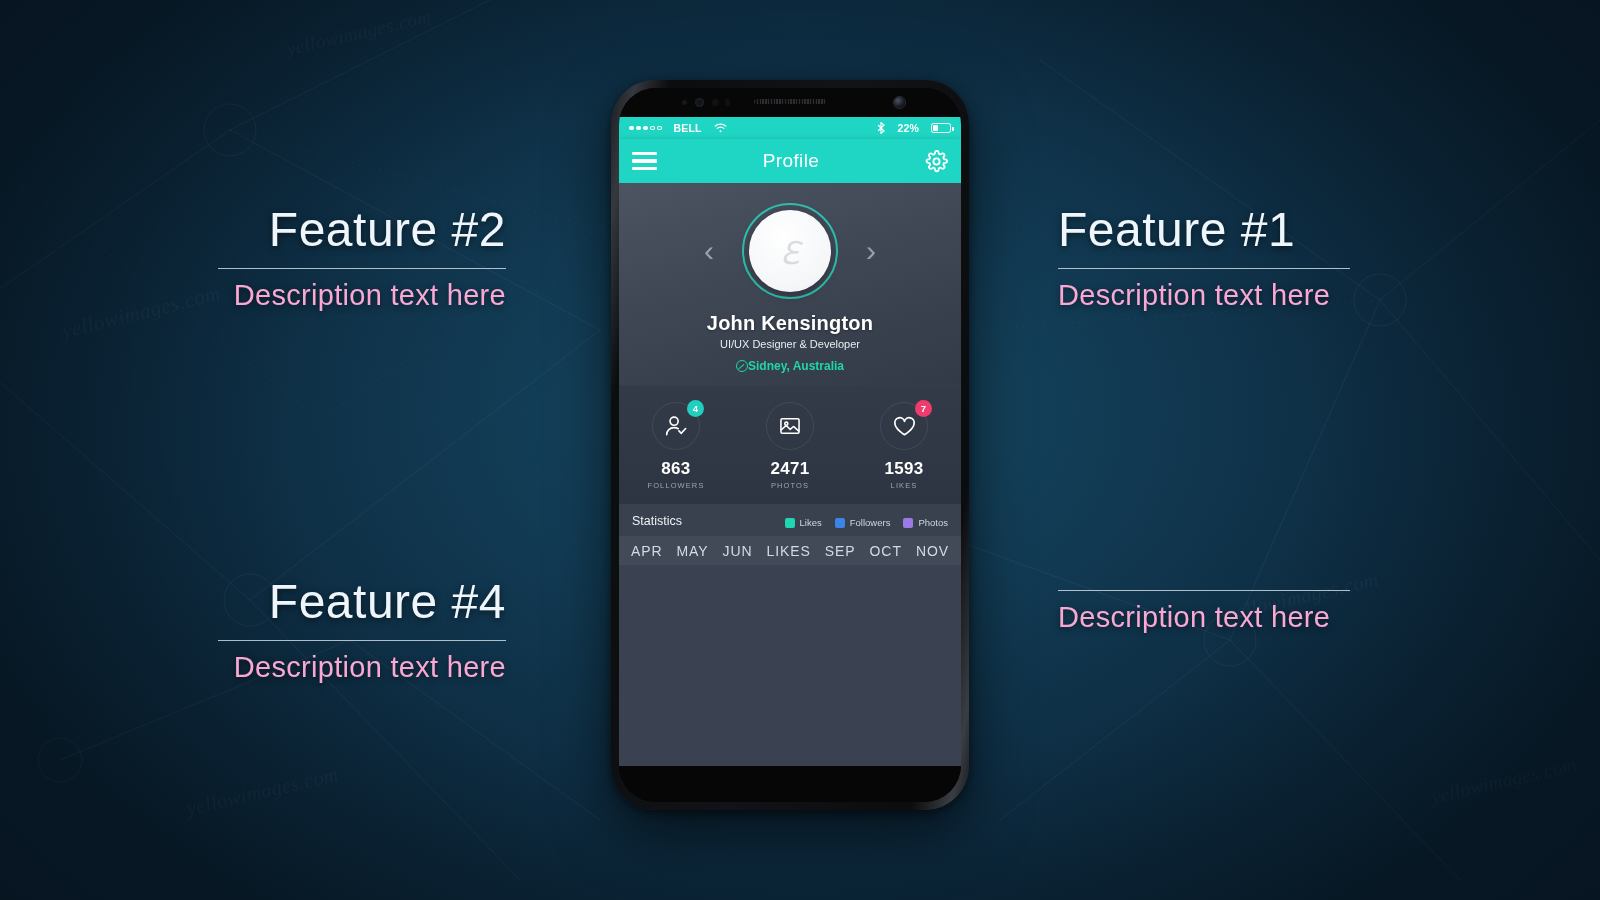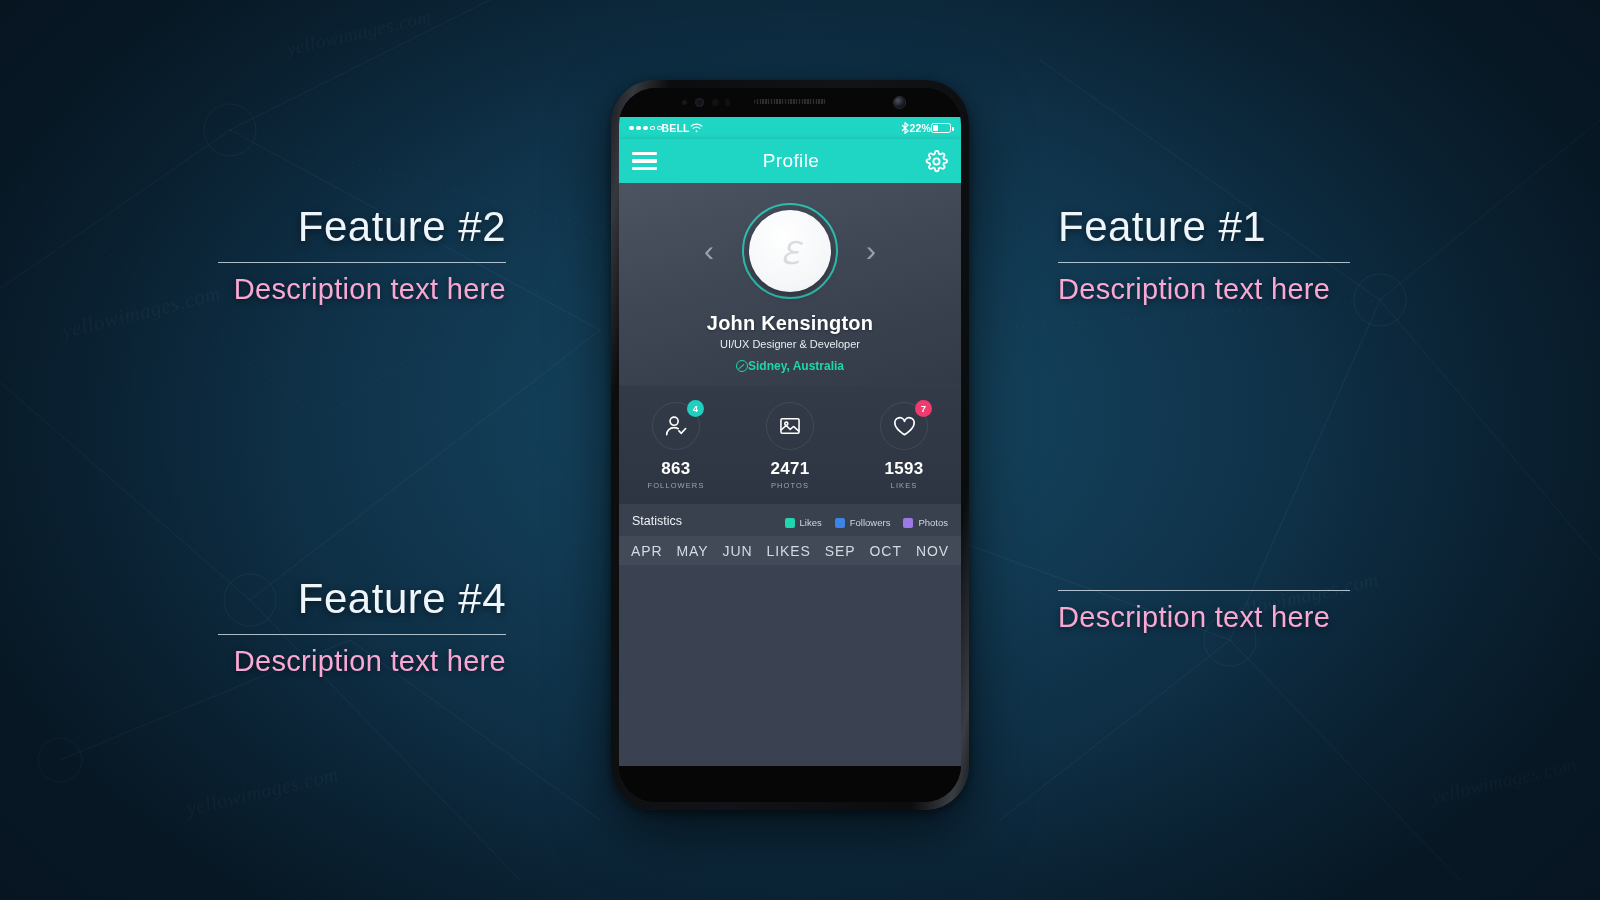--- a/index.html
+++ b/index.html
@@ -28,21 +28,21 @@
   }
   .wm {
     position:absolute; color:rgba(200,225,240,.050);
     font-family:"Liberation Serif", serif; font-style:italic;
     white-space:nowrap; pointer-events:none; letter-spacing:.5px;
   }
 
   
   .feature { position:absolute; }
   .feature .f-title {
-    font-size:42px; font-weight:400; color:#eef6fb;
+    font-size:48px; font-weight:400; color:#eef6fb;
     letter-spacing:.5px; line-height:1.05;
     text-shadow:0 2px 7px rgba(0,0,0,.55);
   }
   .feature .f-rule {
     height:1px; background:rgba(226,240,248,.75);
     margin:13px 0 10px 0;
   }
   .feature .f-desc {
     font-size:29px; font-weight:300; color:#f9a8d4;
     letter-spacing:.3px;
@@ -91,21 +91,21 @@
     position:absolute; top:29px; left:0; right:0; bottom:36px;
     background:#3a4150; overflow:hidden;
   }
 
   
   .statusbar {
     height:22px; background:#1fd6c4; color:#fff;
     display:flex; align-items:center; justify-content:space-between;
     padding:0 10px; font-size:10.5px; font-weight:700; letter-spacing:.2px;
   }
-  .sb-left, .sb-right { display:flex; align-items:center; gap:0; }
+  .sb-left, .sb-right { display:flex; align-items:center; gap:12px; }
   .dots { display:flex; gap:2.5px; align-items:center; }
   .dots i { width:4.5px; height:4.5px; border-radius:50%; background:#fff; display:block; }
   .dots i.o { background:transparent; box-shadow:inset 0 0 0 1px #fff; }
   .batt {
     width:20px; height:9.5px; border:1.3px solid #fff; border-radius:2.5px;
     position:relative; display:inline-block;
   }
   .batt::after { content:""; position:absolute; right:-3.5px; top:2.4px; width:2px; height:4px; background:#fff; border-radius:0 1px 1px 0; }
   .batt i { position:absolute; left:1px; top:1px; bottom:1px; width:28%; background:#fff; border-radius:1px; display:block; }
 

